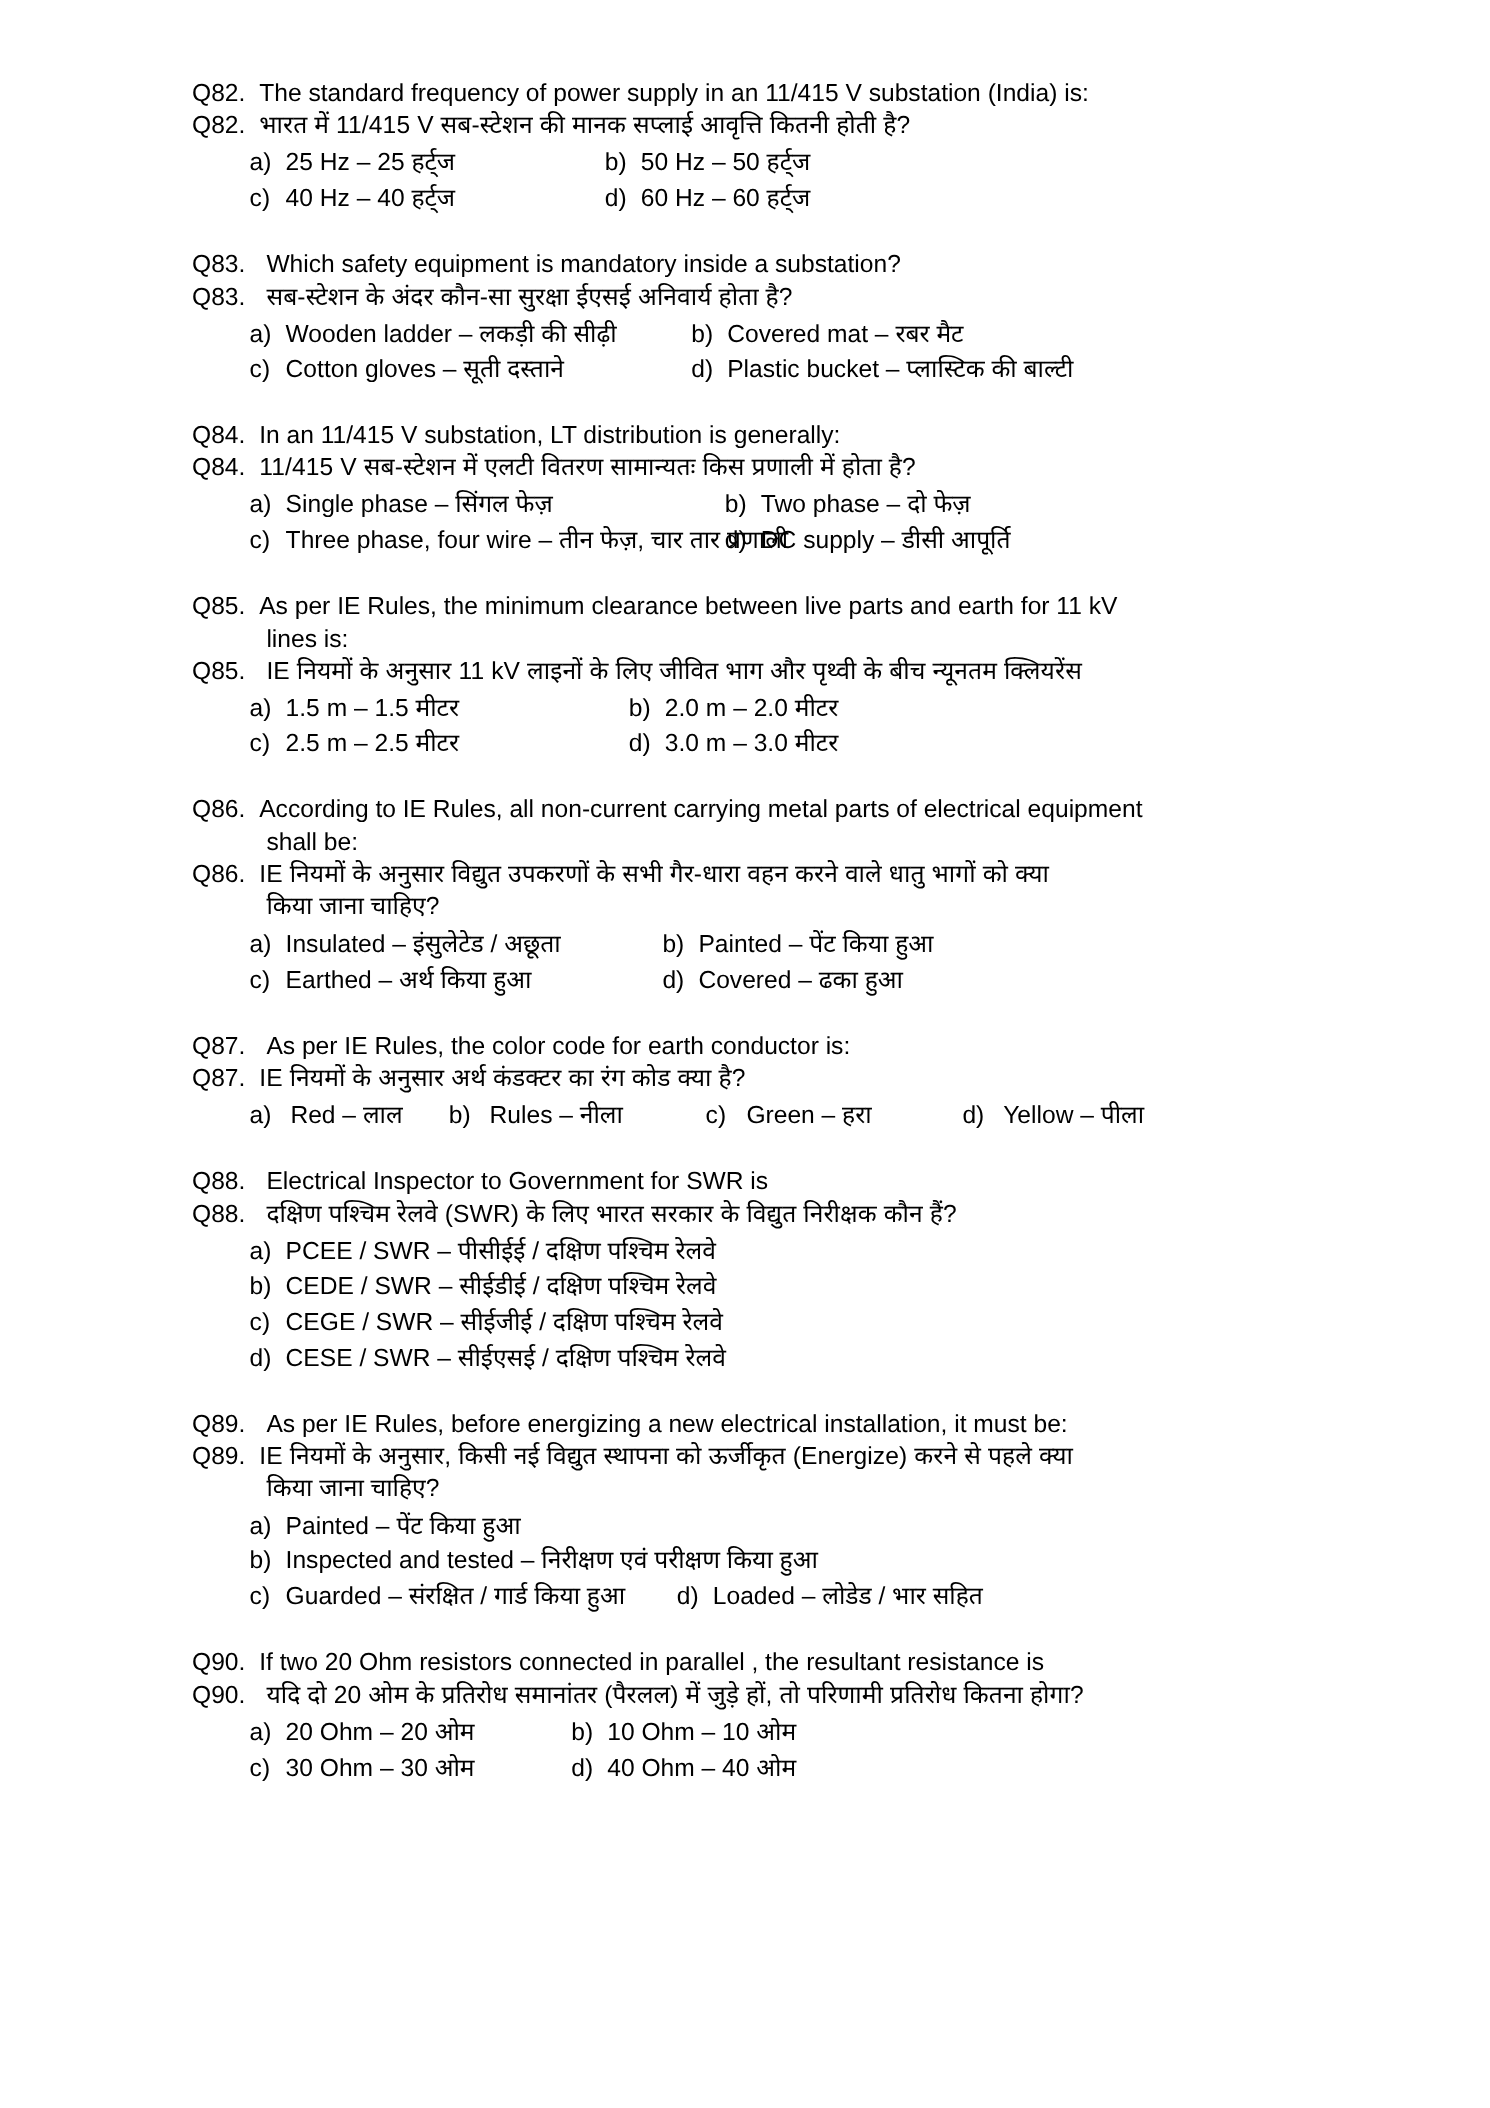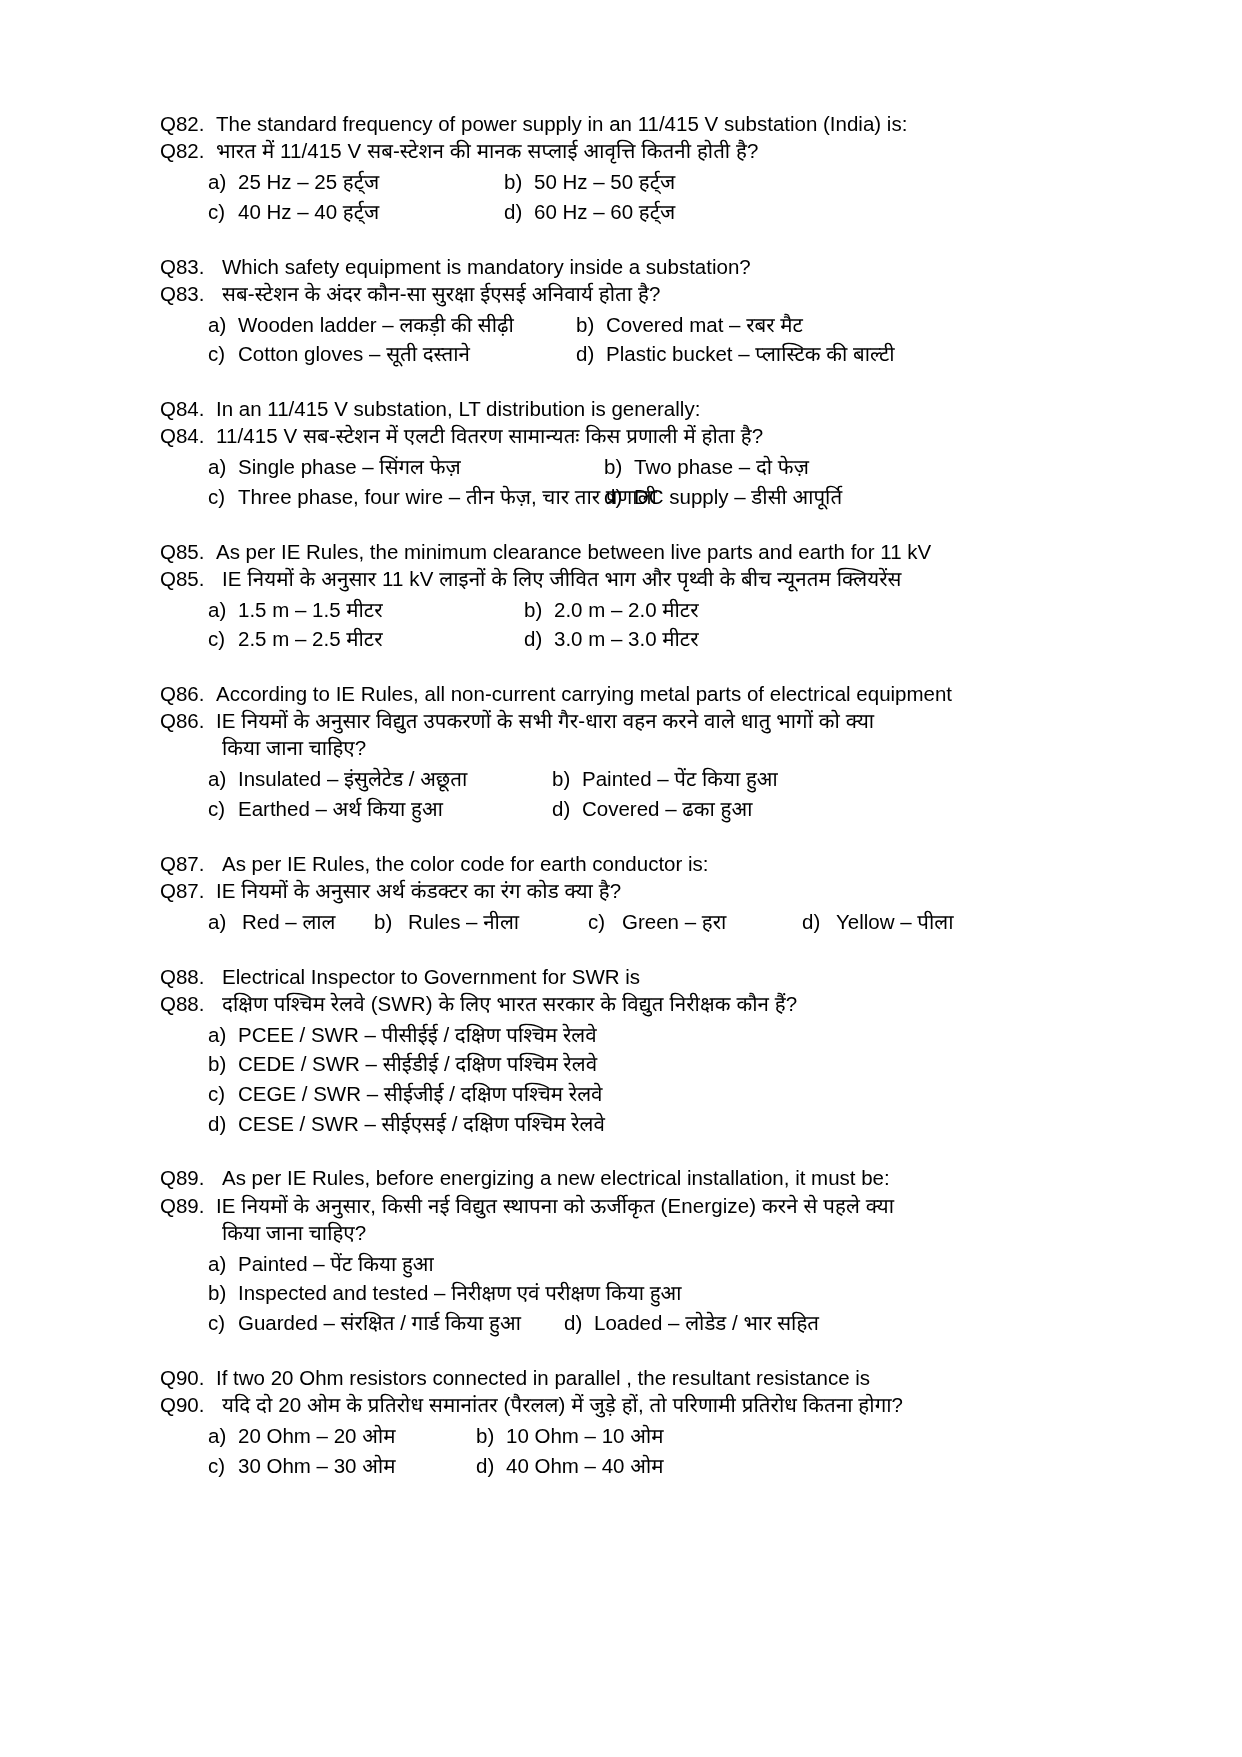--- a/index.html
+++ b/index.html
@@ -12,21 +12,21 @@
     height: 1757px;
     font-family: "Liberation Sans", sans-serif;
     color: #000000;
     -webkit-font-smoothing: antialiased;
   }
   #page {
     position: relative;
     width: 1242px;
     height: 1757px;
     box-sizing: border-box;
-    padding: 110px 96px 60px 160px;
+    padding: 64px 96px 60px 160px;
     background: #ffffff;
   }
   .qblock {
     margin-bottom: 8px;
   }
   .qline {
     display: flex;
     align-items: baseline;
     font-size: 20.5px;
     line-height: 1.32;
@@ -191,20 +191,21 @@
         </div>
       </div>
     </div>
   </div>
 
   <div class="qblock gap-m">
     <div class="qline">
       <span class="qlabel">Q85.</span>
       <span class="qtext">As per IE Rules, the minimum clearance between live parts and earth for 11 kV</span>
     </div>
+    <div class="cont">lines is:</div>
     <div class="qline">
       <span class="qlabel wide">Q85.</span>
       <span class="qtext hi">IE नियमों के अनुसार 11 kV लाइनों के लिए जीवित भाग और पृथ्वी के बीच न्यूनतम क्लियरेंस</span>
     </div>
     <div class="opts c-w4">
       <div class="optrow">
         <div class="opt">
           <span class="optkey">a)</span>
           <span class="optval">1.5 m – 1.5 मीटर</span>
         </div>
@@ -224,20 +225,21 @@
         </div>
       </div>
     </div>
   </div>
 
   <div class="qblock gap-m">
     <div class="qline">
       <span class="qlabel">Q86.</span>
       <span class="qtext">According to IE Rules, all non-current carrying metal parts of electrical equipment</span>
     </div>
+    <div class="cont">shall be:</div>
     <div class="qline">
       <span class="qlabel">Q86.</span>
       <span class="qtext hi">IE नियमों के अनुसार विद्युत उपकरणों के सभी गैर-धारा वहन करने वाले धातु भागों को क्या</span>
     </div>
     <div class="cont">किया जाना चाहिए?</div>
     <div class="opts c-w7">
       <div class="optrow">
         <div class="opt">
           <span class="optkey">a)</span>
           <span class="optval">Insulated – इंसुलेटेड / अछूता</span>

